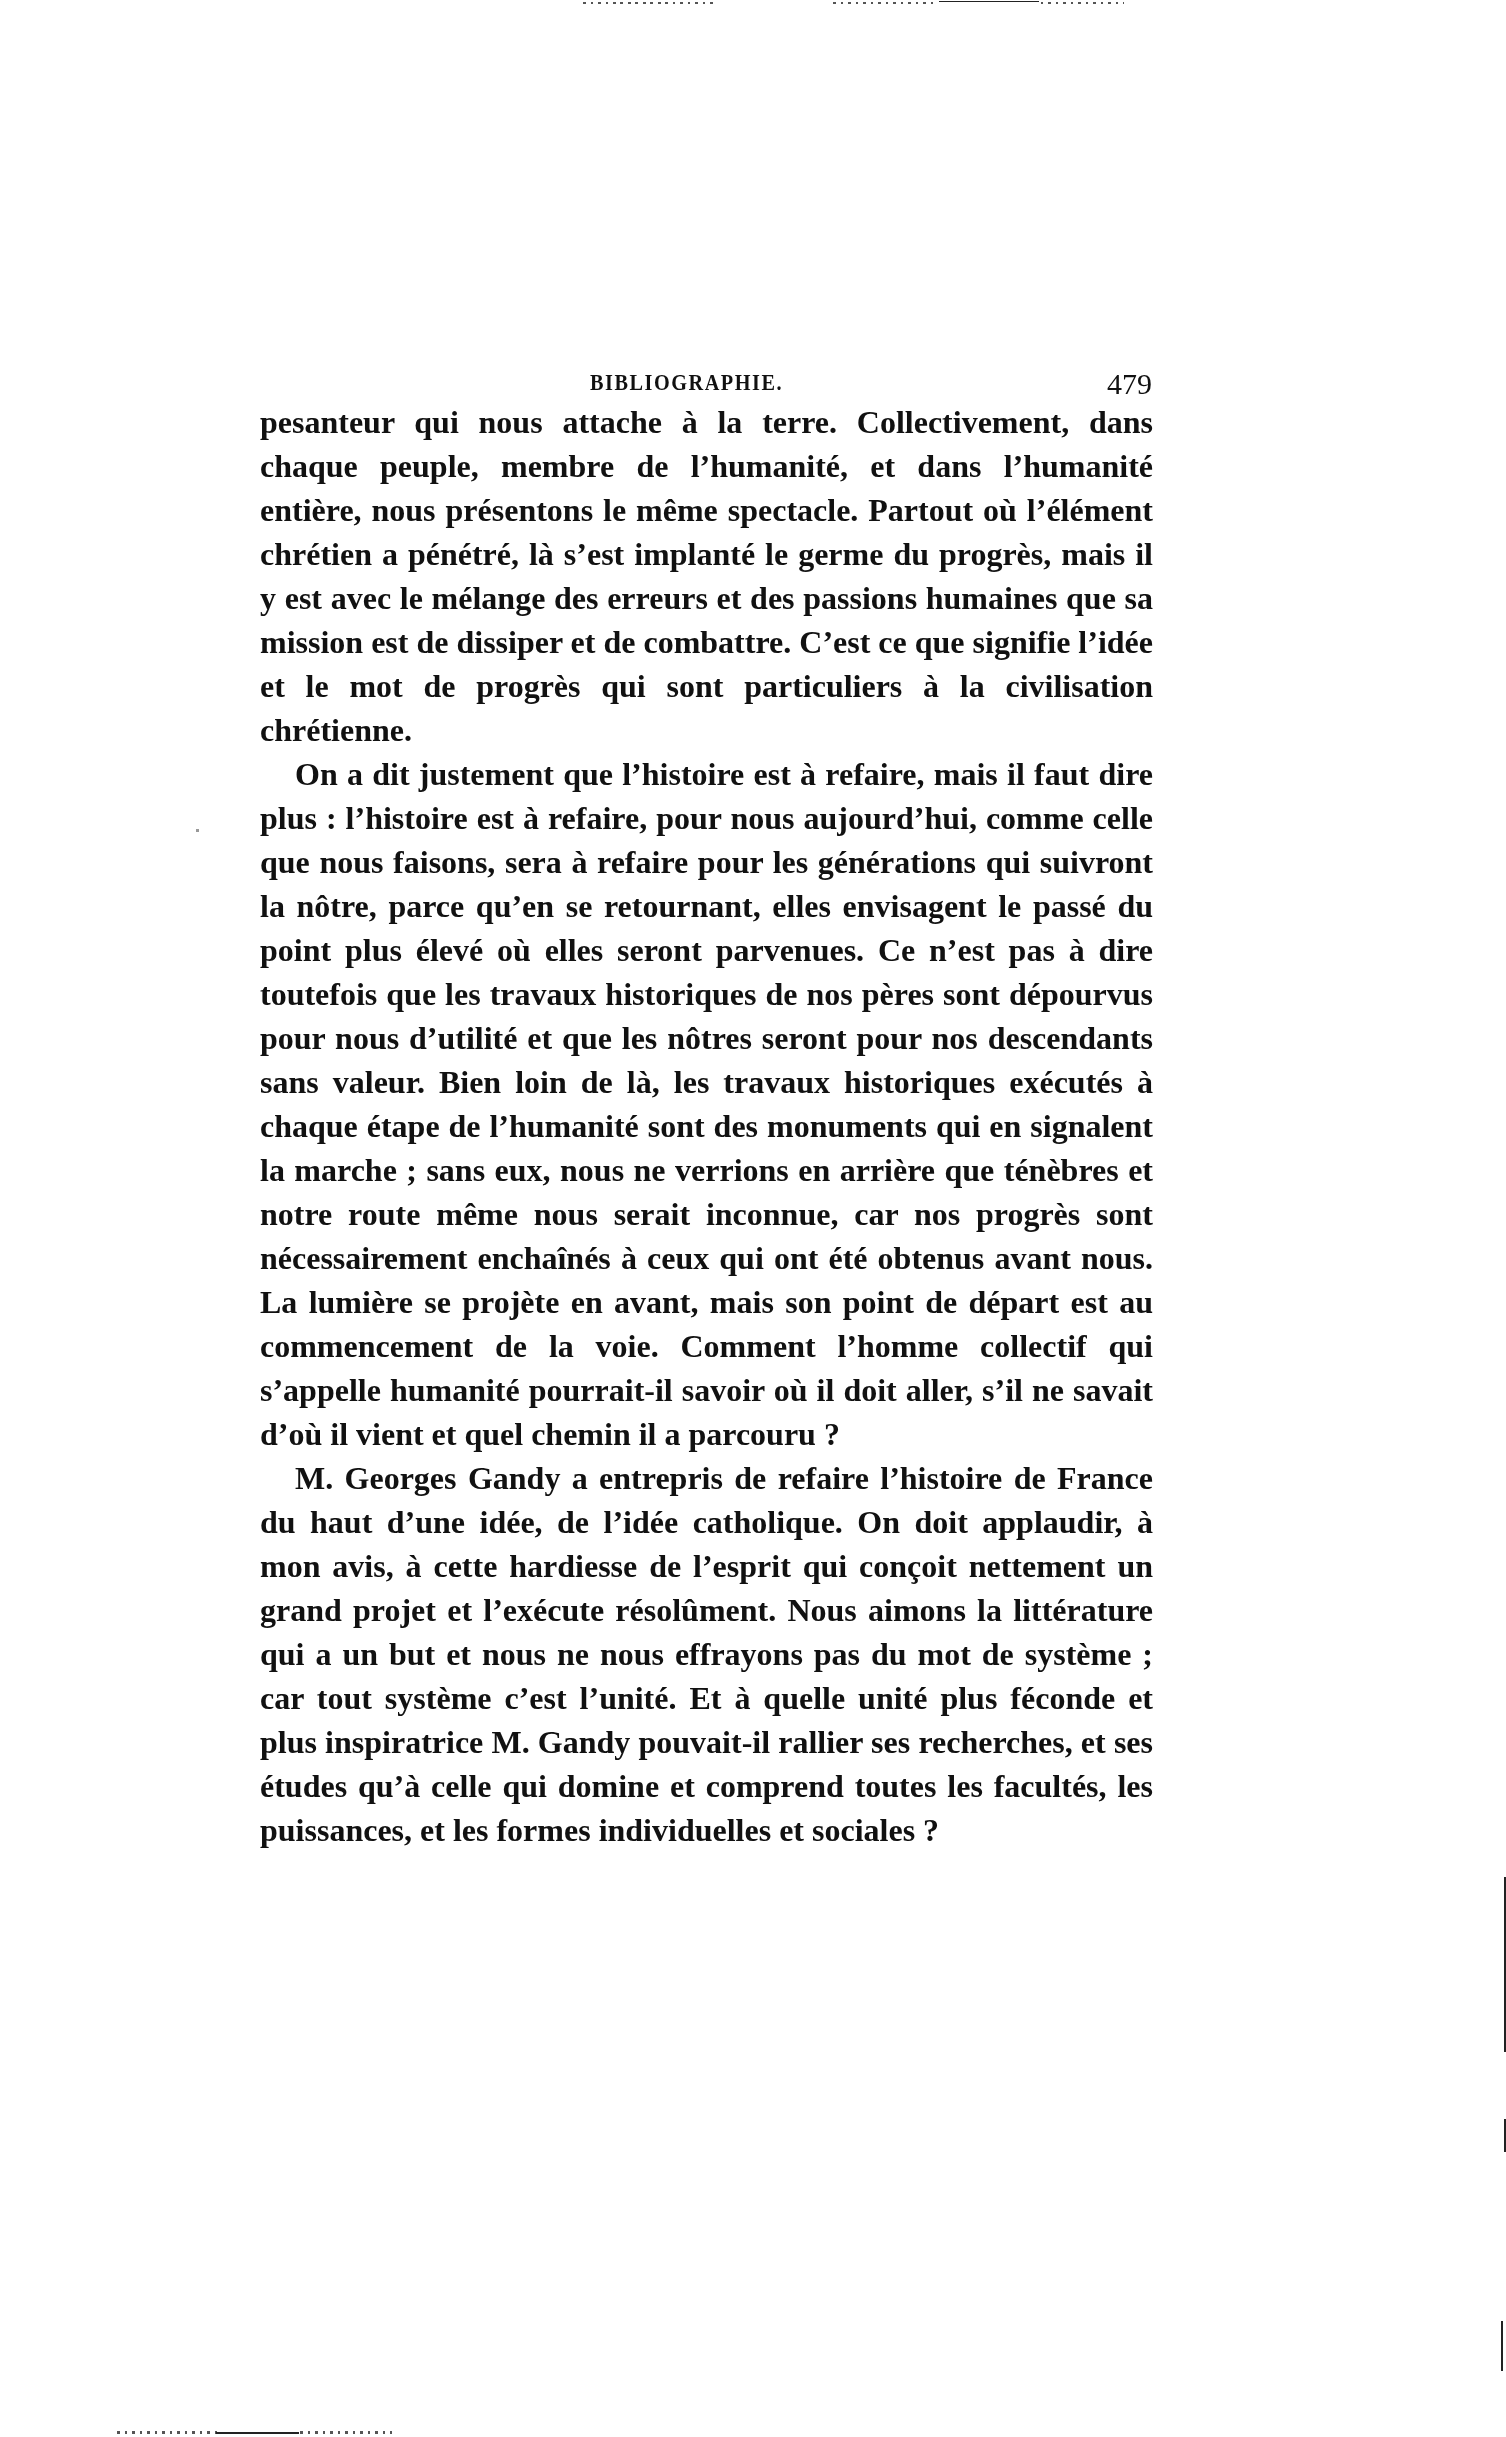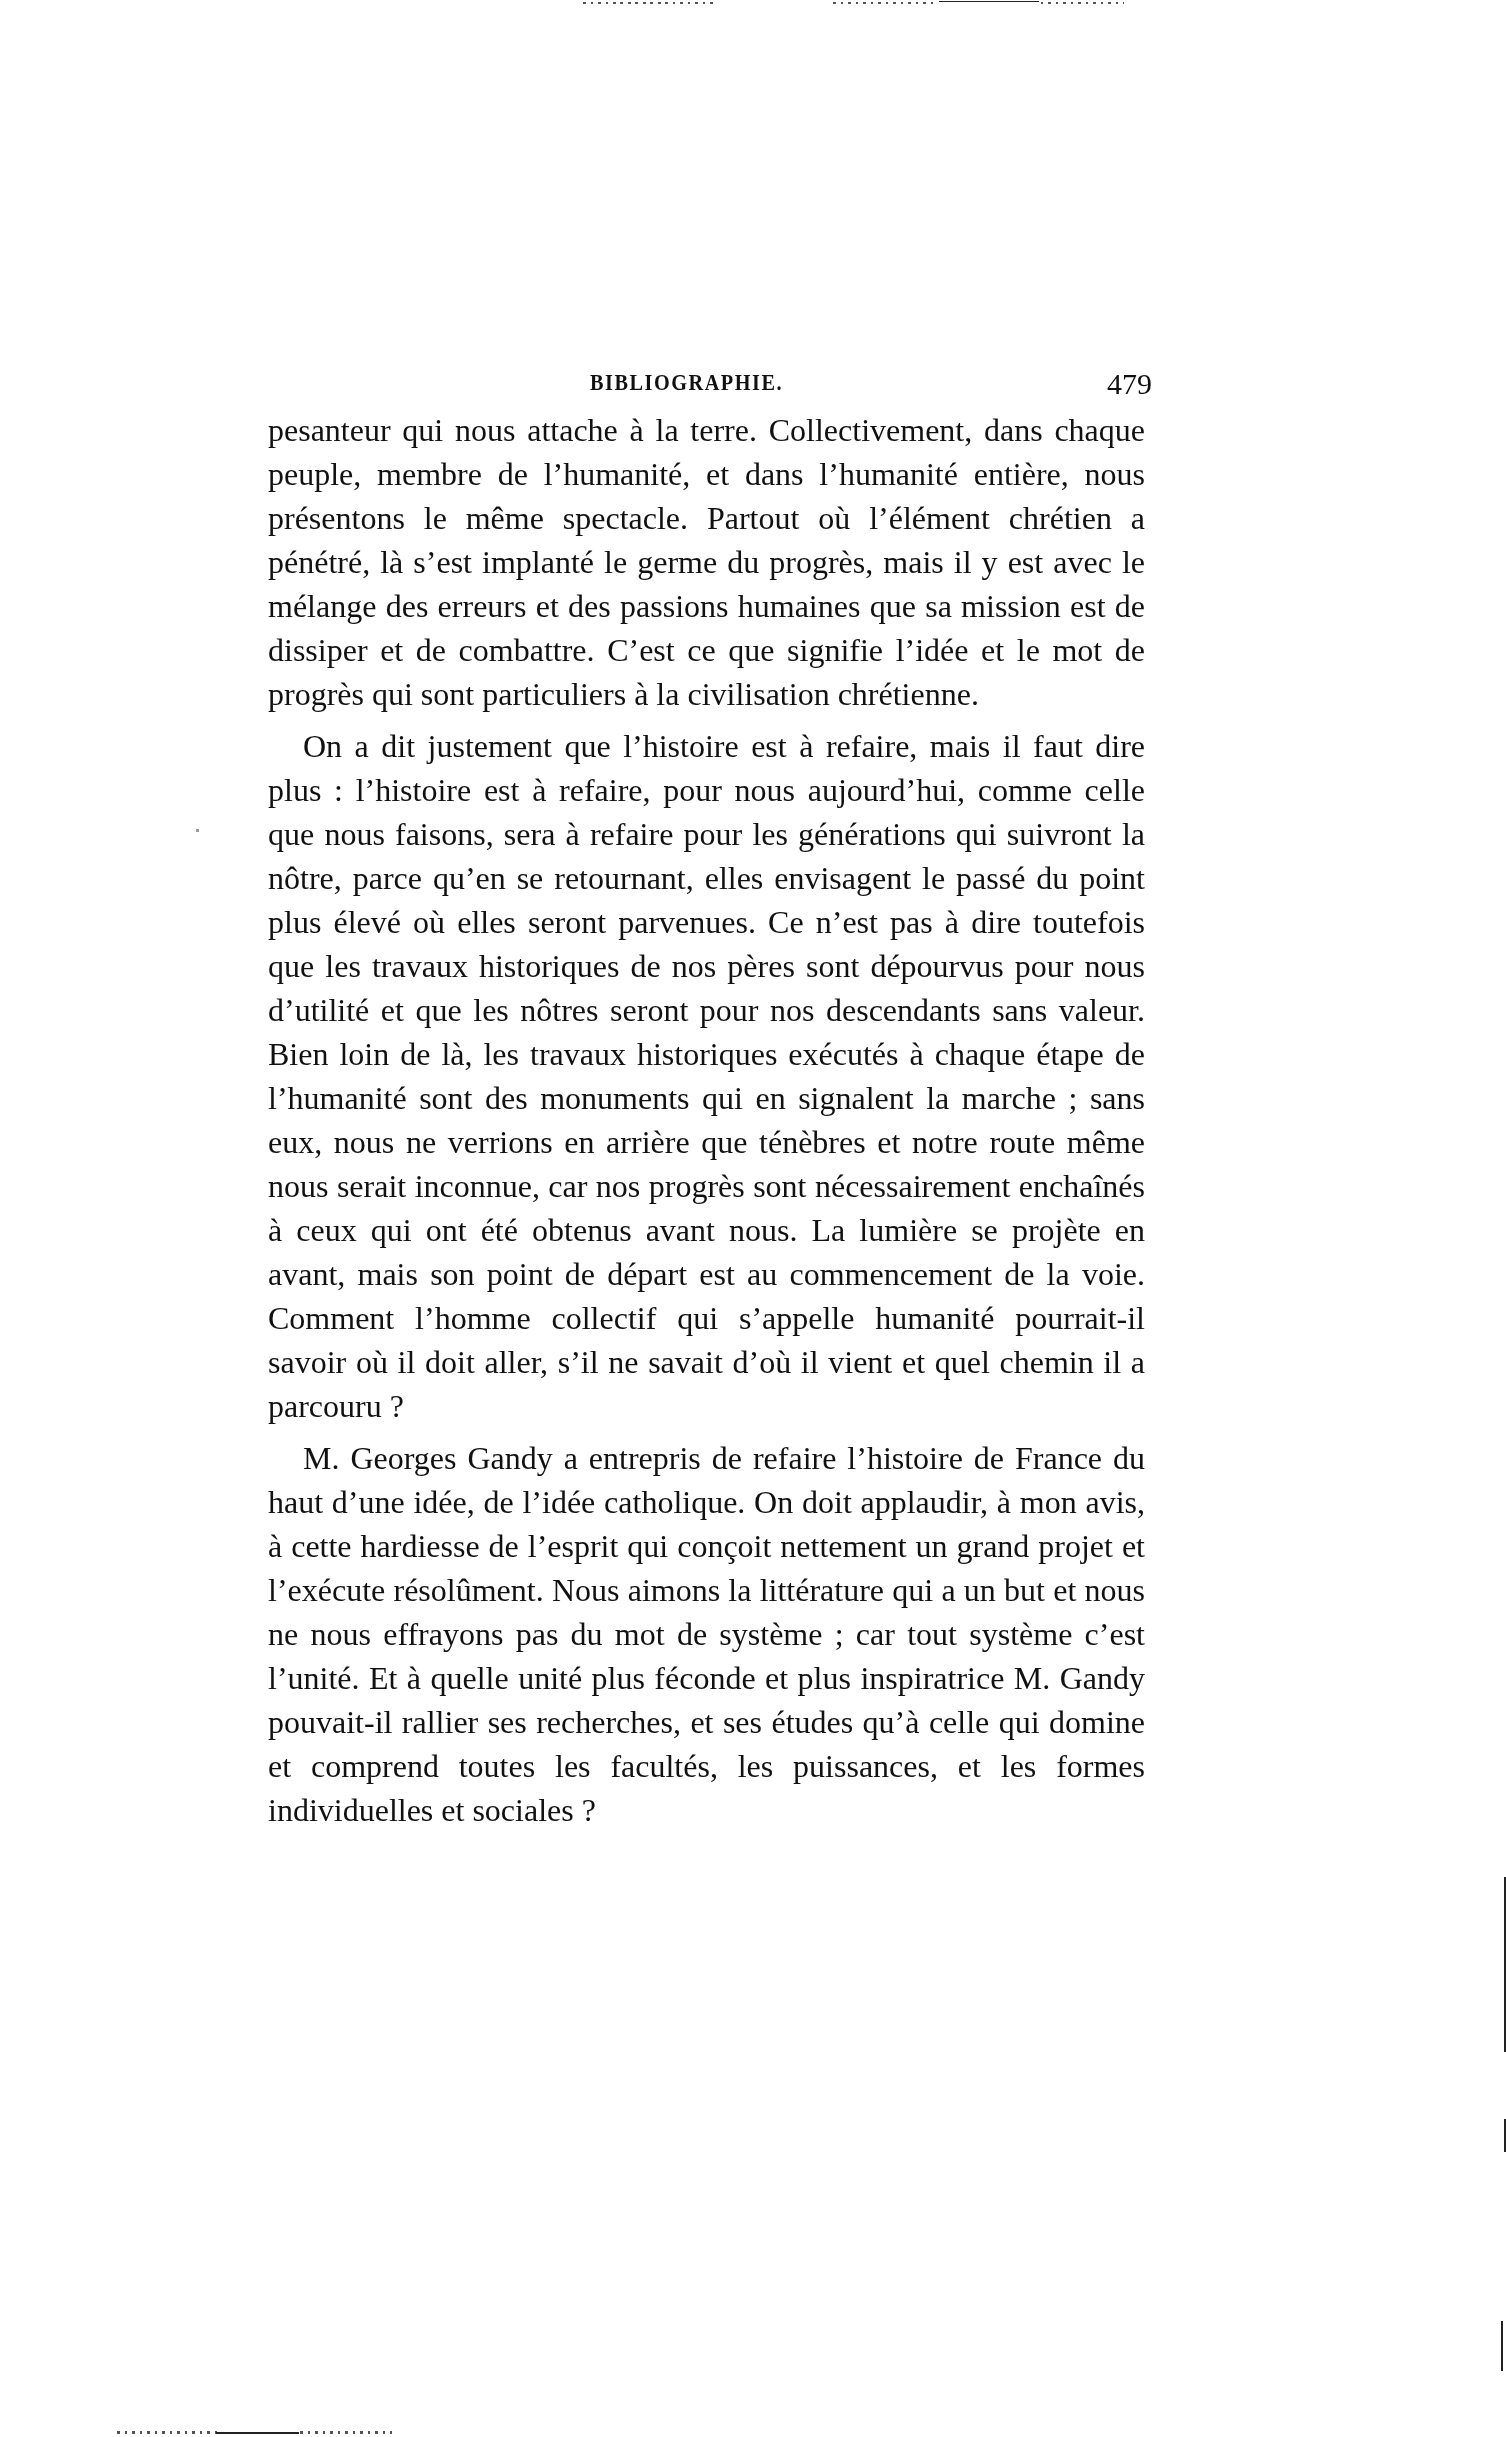--- a/index.html
+++ b/index.html
@@ -5,21 +5,21 @@
   html, body { margin: 0; padding: 0; background: #ffffff; }
   body { width: 1507px; height: 2438px; position: relative; overflow: hidden;
          font-family: "Liberation Serif", "DejaVu Serif", serif; color: #111; }
   .page { position: absolute; left: 0; top: 0; width: 1507px; height: 2438px; }
   .running-head { position: absolute; top: 356px; left: 244px; width: 893px; height: 37px; margin-top: 14px; }
   .running-title { position: absolute; left: 346px; top: 0; font-size: 22.5px; letter-spacing: 1.7px;
                    font-weight: bold; transform: scaleX(0.9); transform-origin: left; }
   .page-number { position: absolute; right: -15px; top: -3.3px; font-size: 30px; }
   .body-text { position: absolute; left: 260px; top: 400px; width: 893px;
                font-size: 32px; line-height: 44px; text-align: justify; }
-  .body-text p { margin: 8px; text-indent: 0; hyphens: manual; }
+  .body-text p { margin: 0; text-indent: 0; hyphens: manual; font-weight: bold; }
   .body-text p.indent { text-indent: 35px; }
   .scan-mark { position: absolute; background: #222; }
   .dots { position: absolute; height: 2.5px;
           background: repeating-linear-gradient(90deg, #555 0 2.5px, transparent 2.5px 7.5px); }
 </style>
 </head>
 <body>
 
 <div class="page">
 

